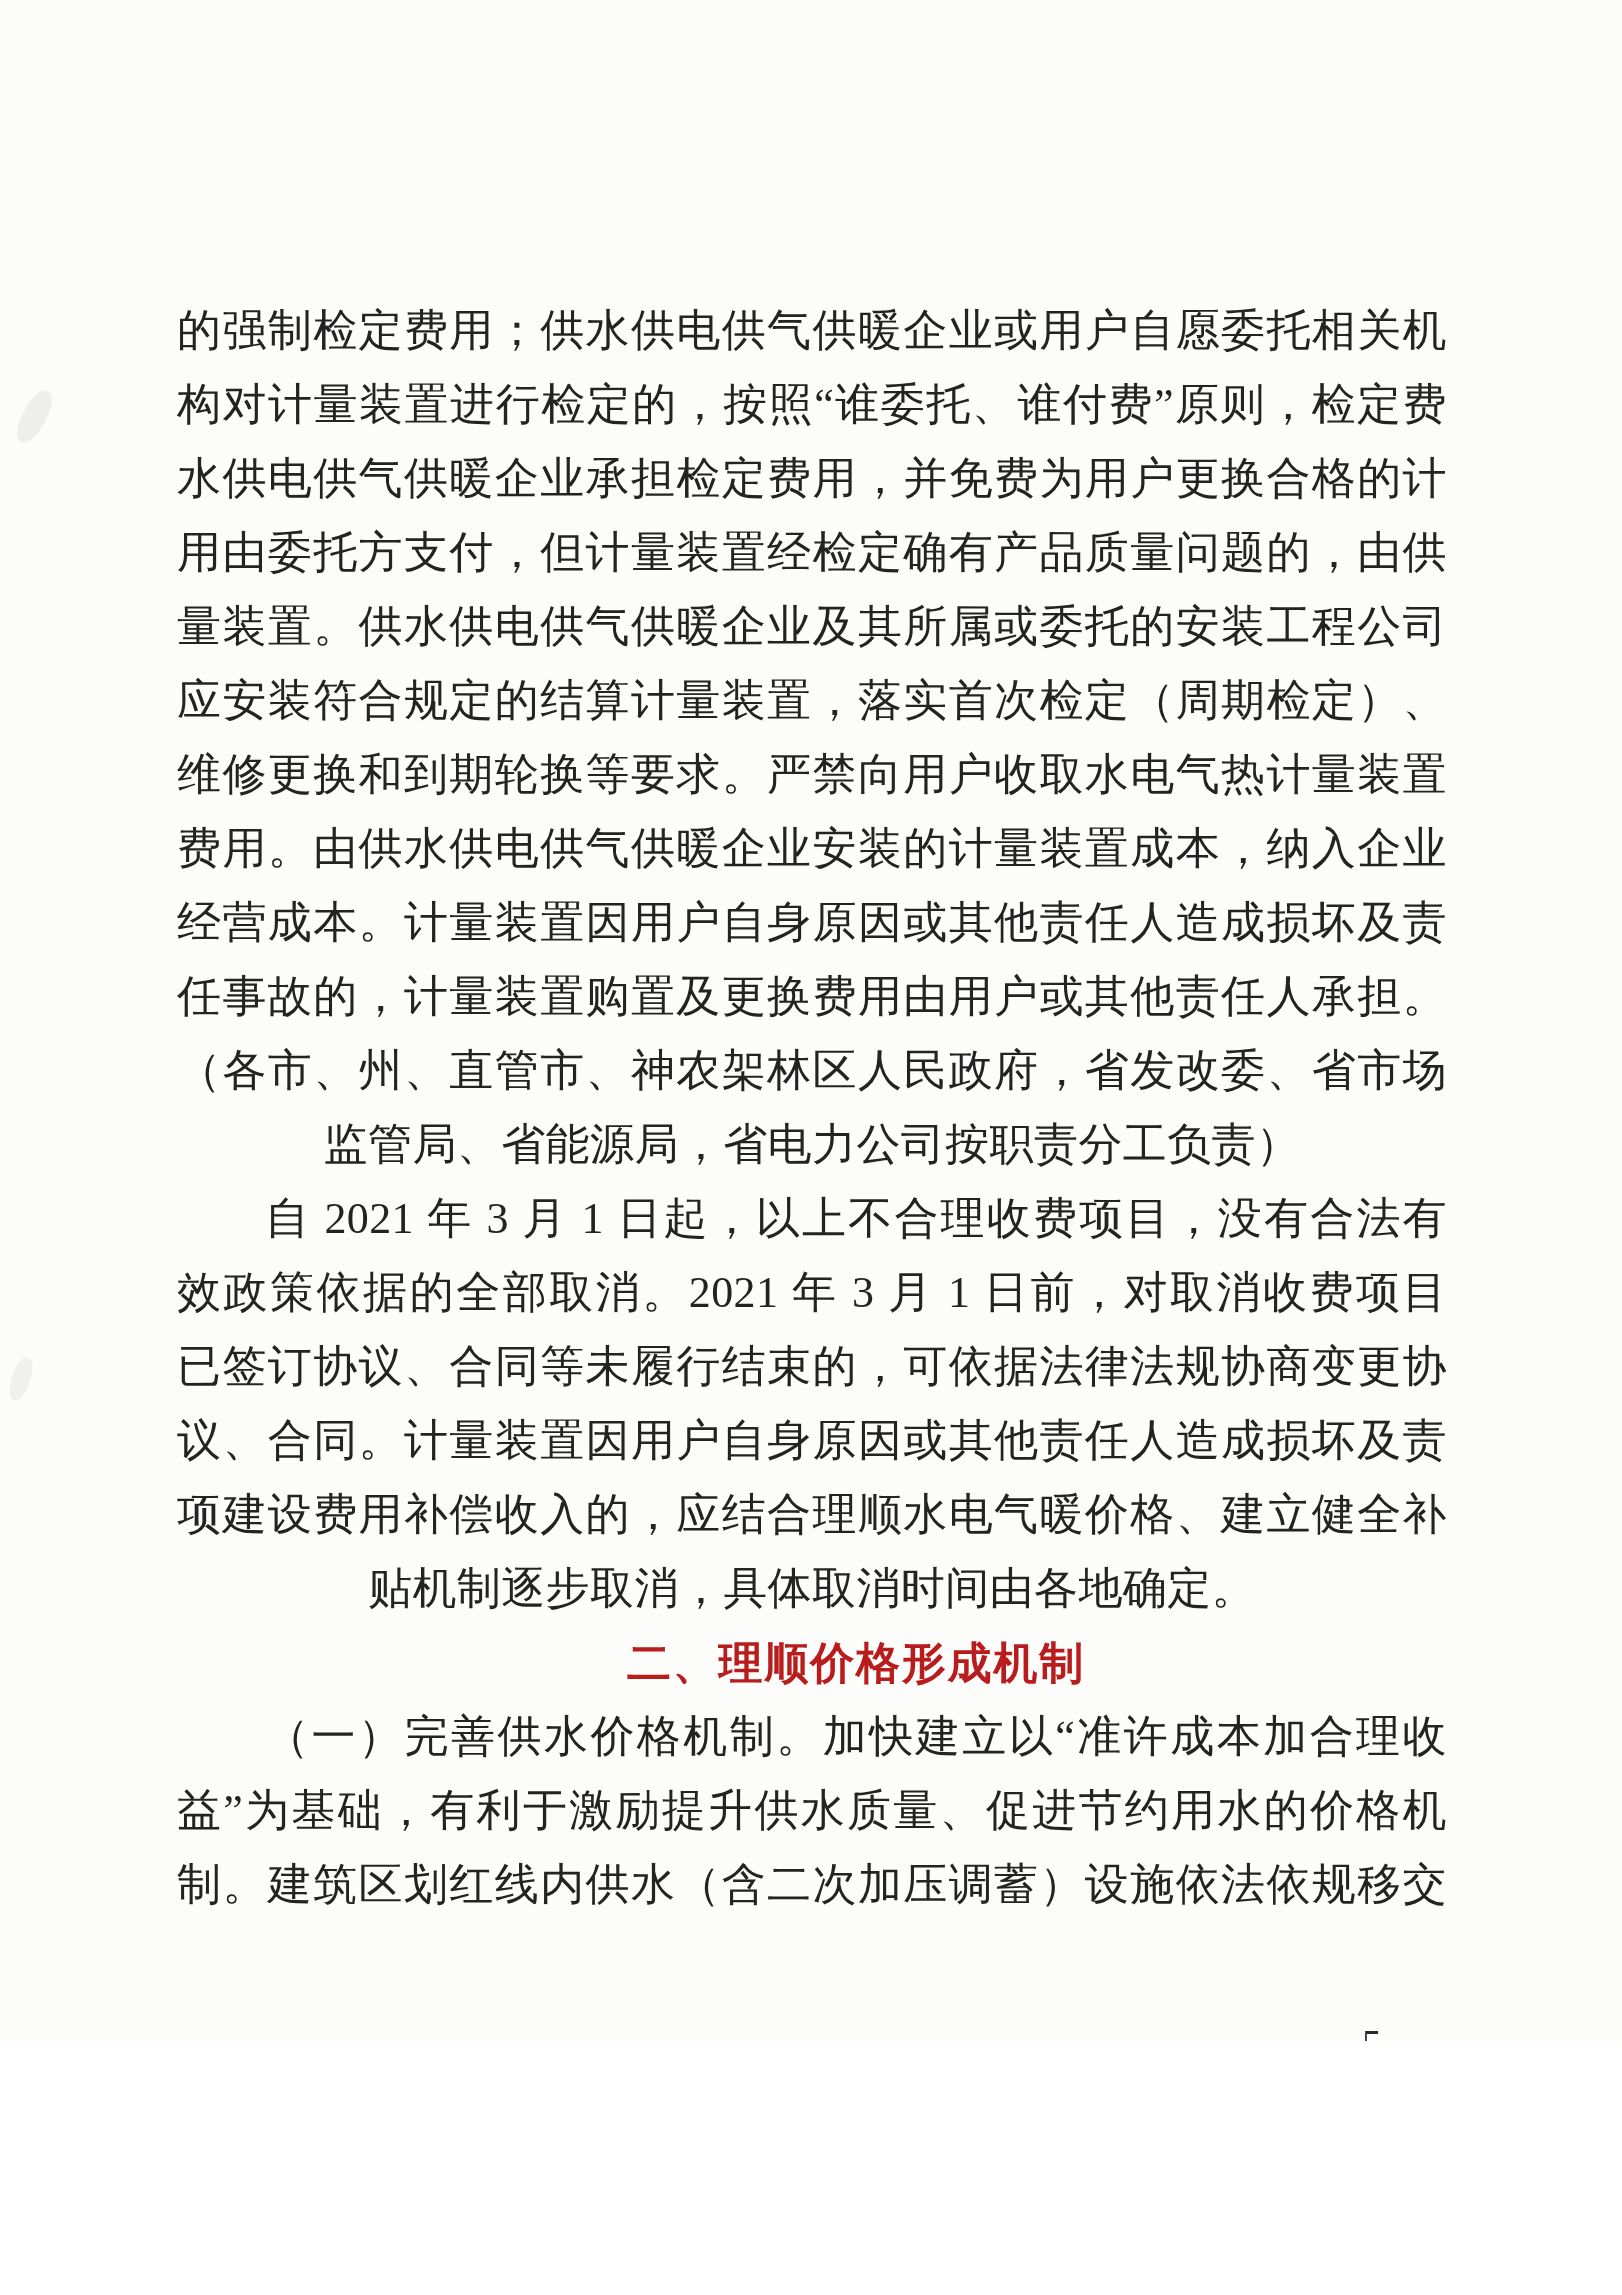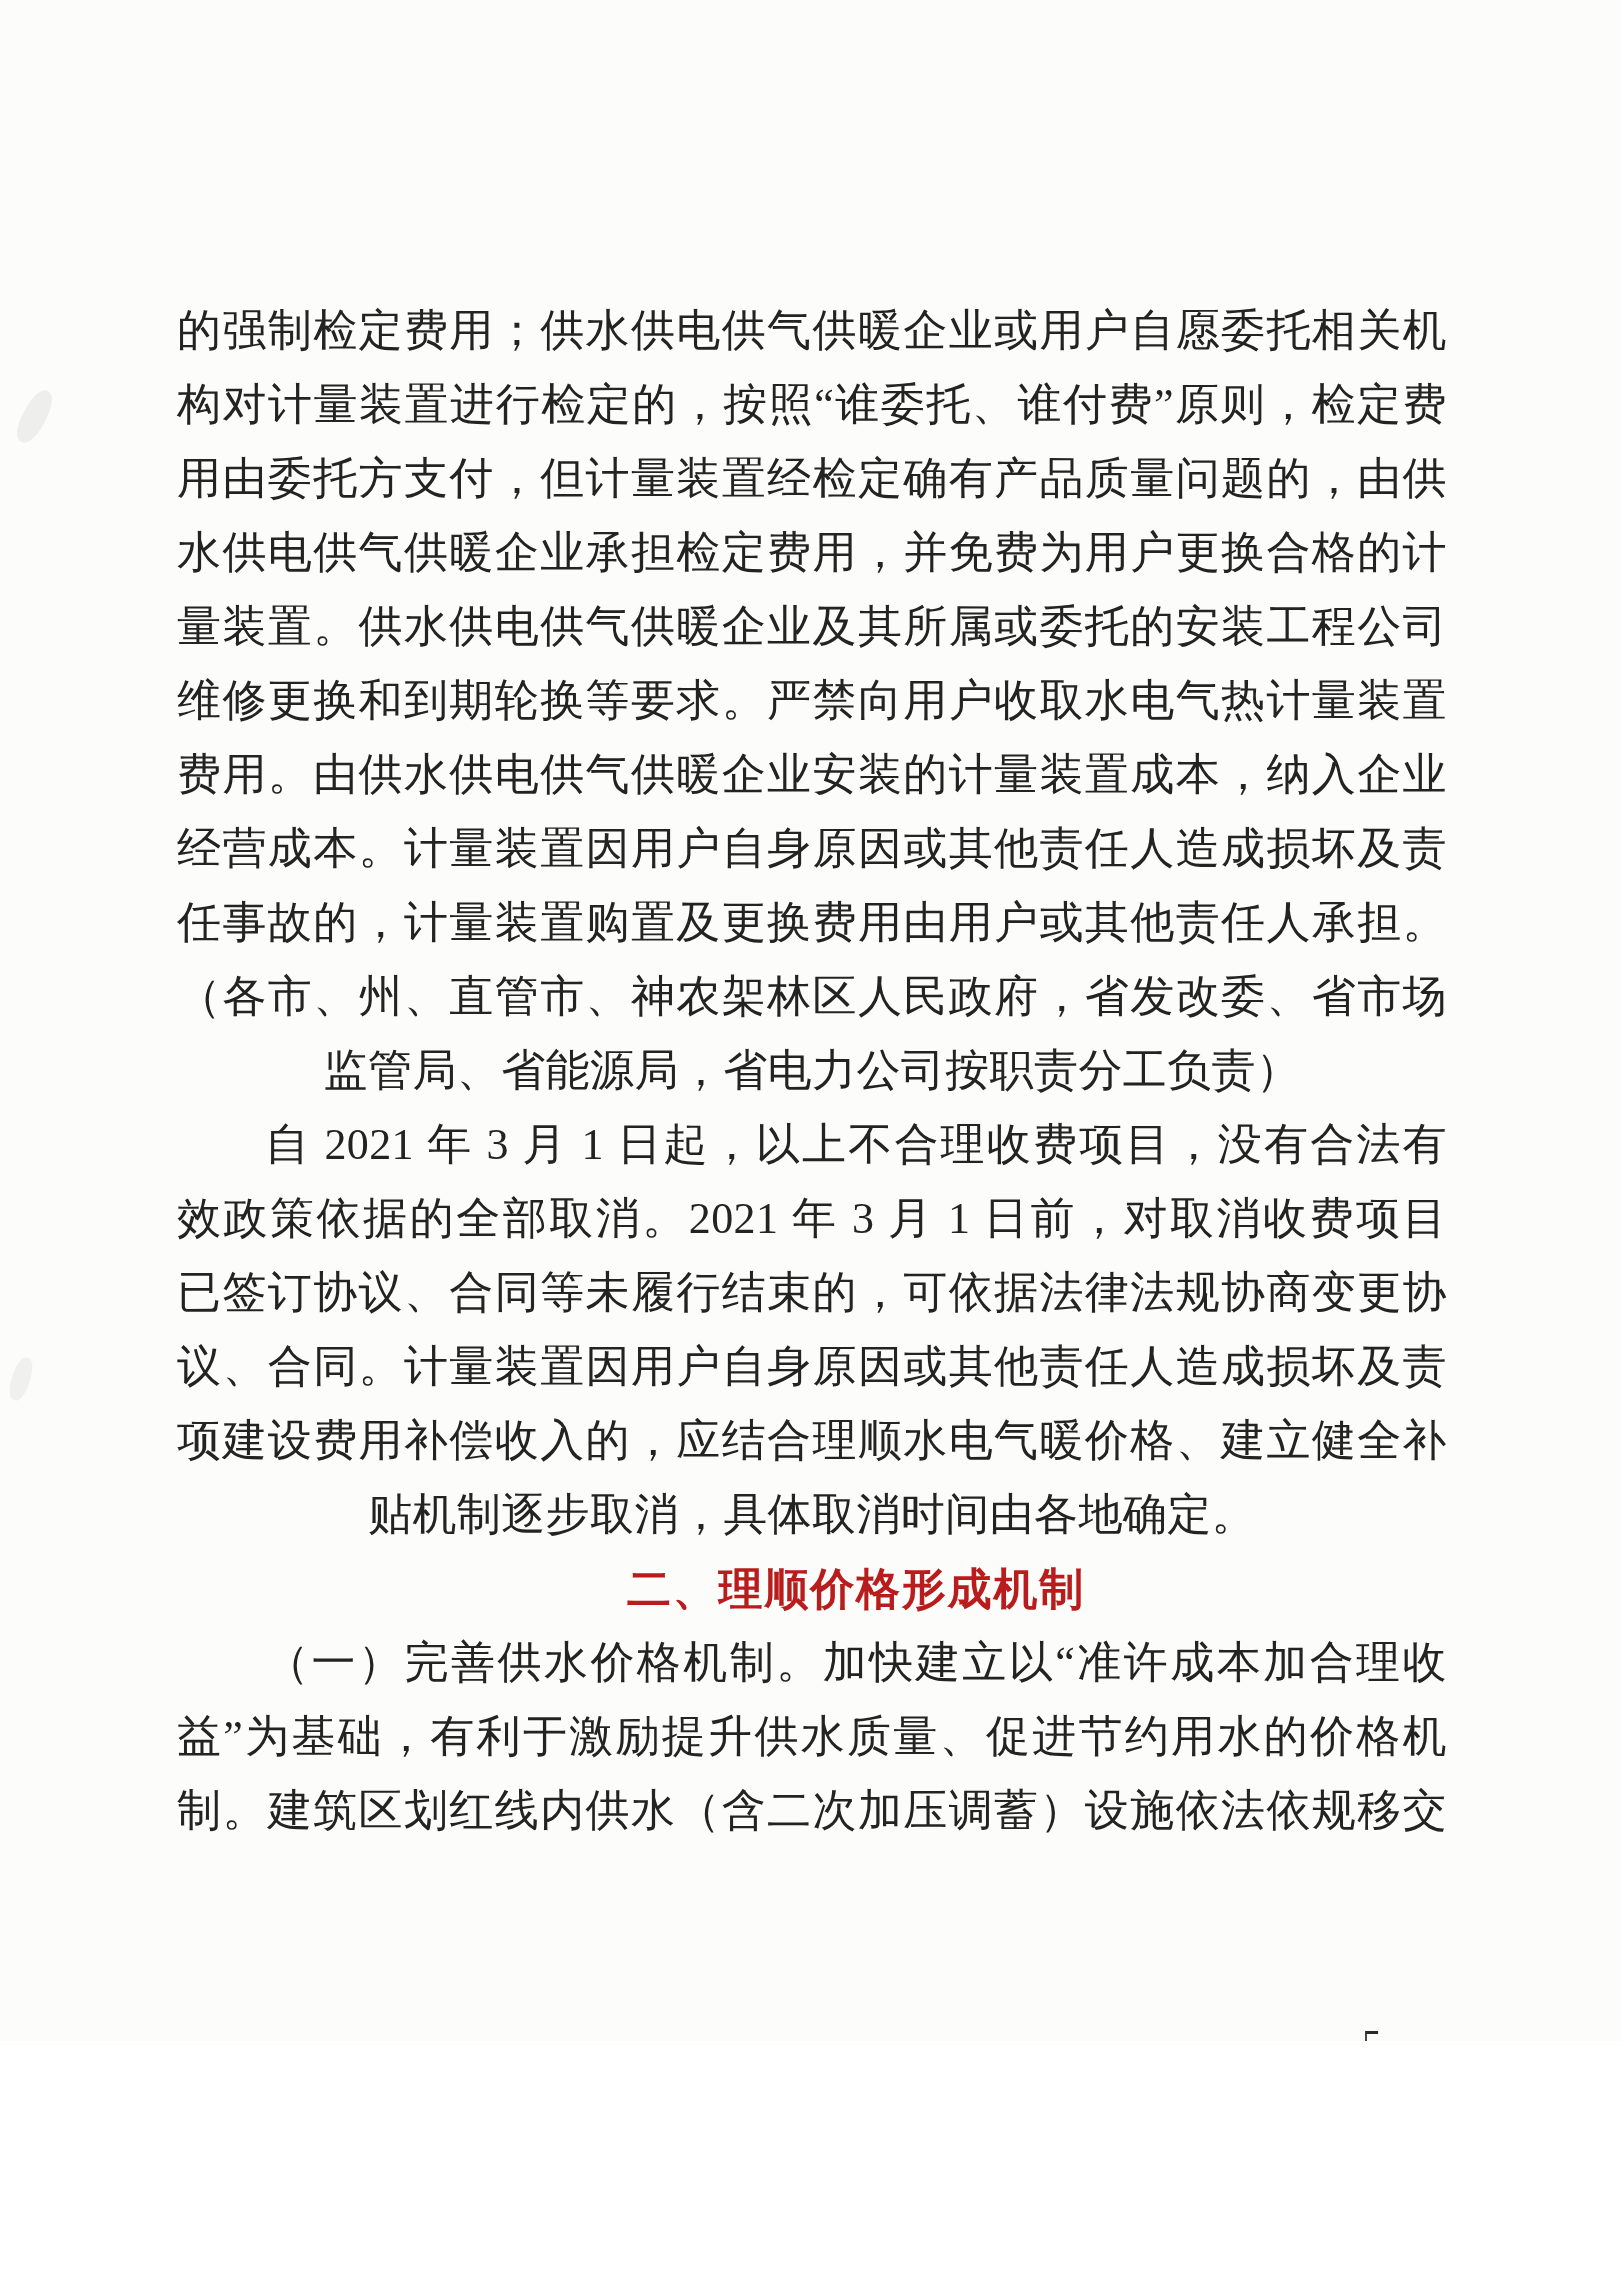--- a/index.html
+++ b/index.html
@@ -68,23 +68,24 @@
 <body>
 
 <div class="page">
 
   <div class="artifact a1"></div>
   <div class="artifact a2"></div>
 
   <div class="textblock">
     <div class="line fill">的强制检定费用；供水供电供气供暖企业或用户自愿委托相关机</div>
     <div class="line fill">构对计量装置进行检定的，按照“谁委托、谁付费”原则，检定费</div>
+    <div class="line fill">水供电供气供暖企业承担检定费用，并免费为用户更换合格的计</div>
     <div class="line fill">用由委托方支付，但计量装置经检定确有产品质量问题的，由供</div>
-    <div class="line fill">水供电供气供暖企业承担检定费用，并免费为用户更换合格的计</div>
     <div class="line fill">量装置。供水供电供气供暖企业及其所属或委托的安装工程公司</div>
+    <div class="line fill">应安装符合规定的结算计量装置，落实首次检定（周期检定）、</div>
     <div class="line fill">维修更换和到期轮换等要求。严禁向用户收取水电气热计量装置</div>
     <div class="line fill">费用。由供水供电供气供暖企业安装的计量装置成本，纳入企业</div>
     <div class="line fill">经营成本。计量装置因用户自身原因或其他责任人造成损坏及责</div>
     <div class="line fill">任事故的，计量装置购置及更换费用由用户或其他责任人承担。</div>
     <div class="line fill">（各市、州、直管市、神农架林区人民政府，省发改委、省市场</div>
     <div class="line">监管局、省能源局，省电力公司按职责分工负责）</div>
     <div class="line fill indent">自 2021 年 3 月 1 日起，以上不合理收费项目，没有合法有</div>
     <div class="line fill">效政策依据的全部取消。2021 年 3 月 1 日前，对取消收费项目</div>
     <div class="line fill">已签订协议、合同等未履行结束的，可依据法律法规协商变更协</div>
     <div class="line fill">议、合同。计量装置因用户自身原因或其他责任人造成损坏及责</div>

